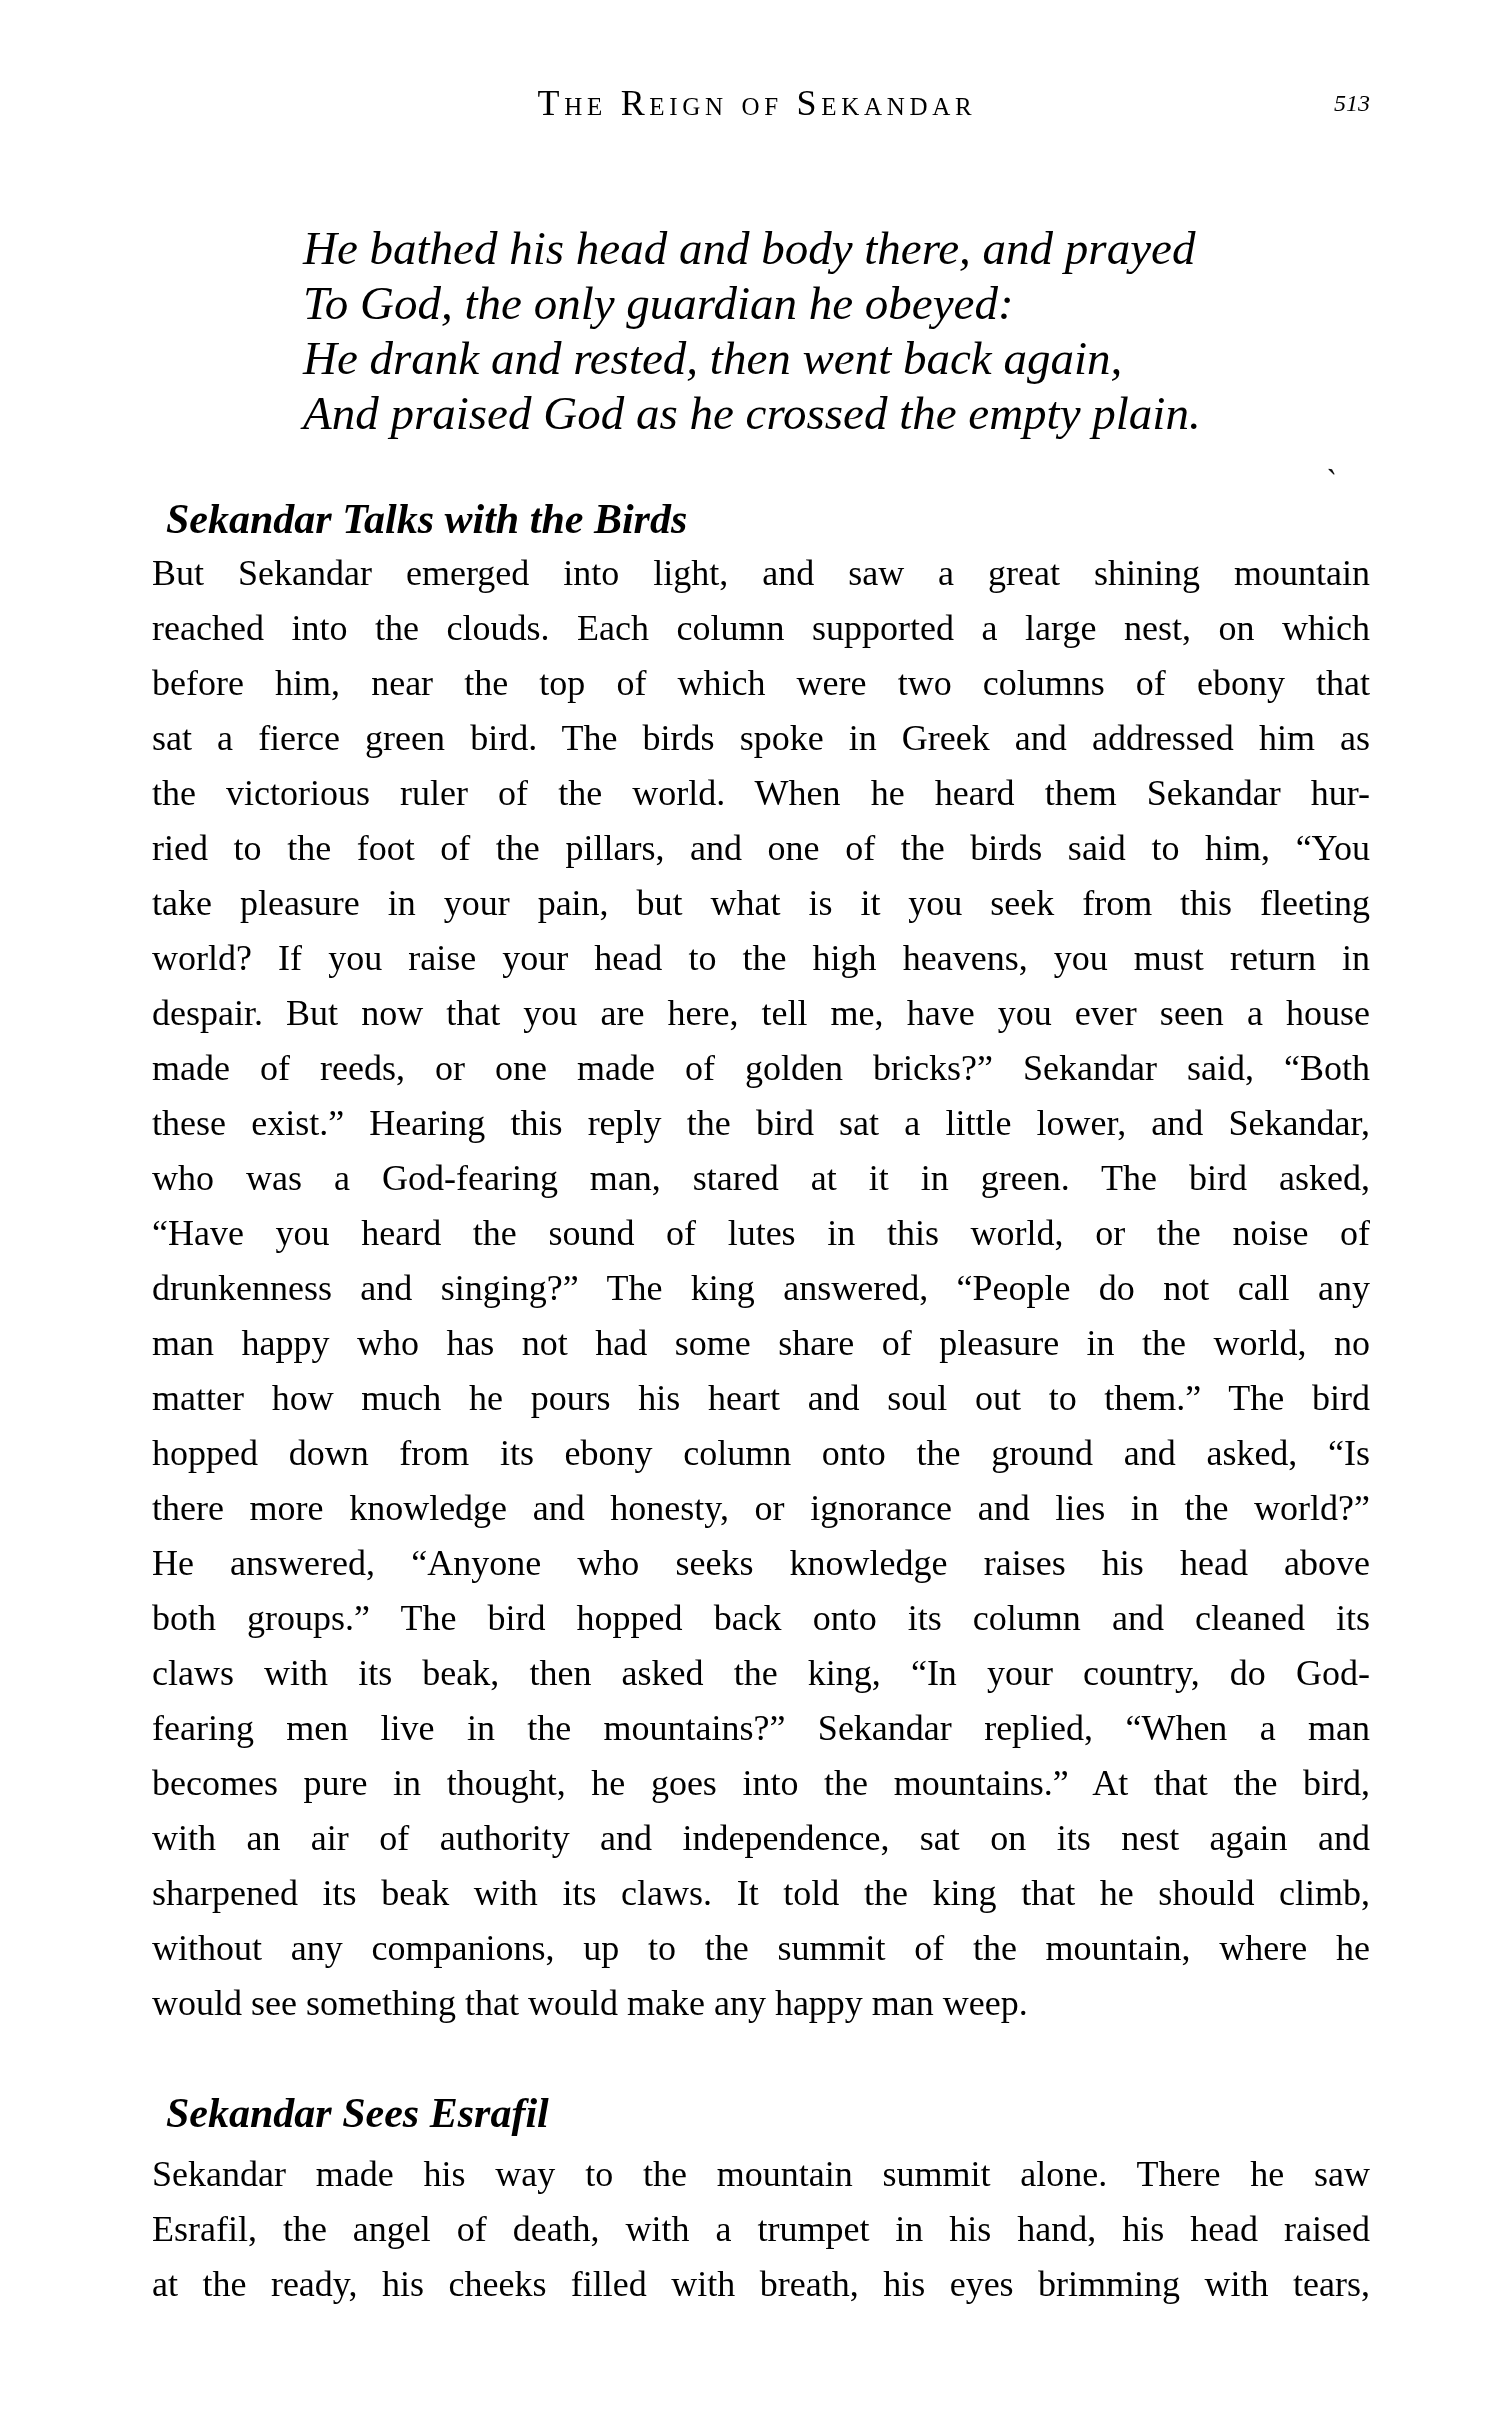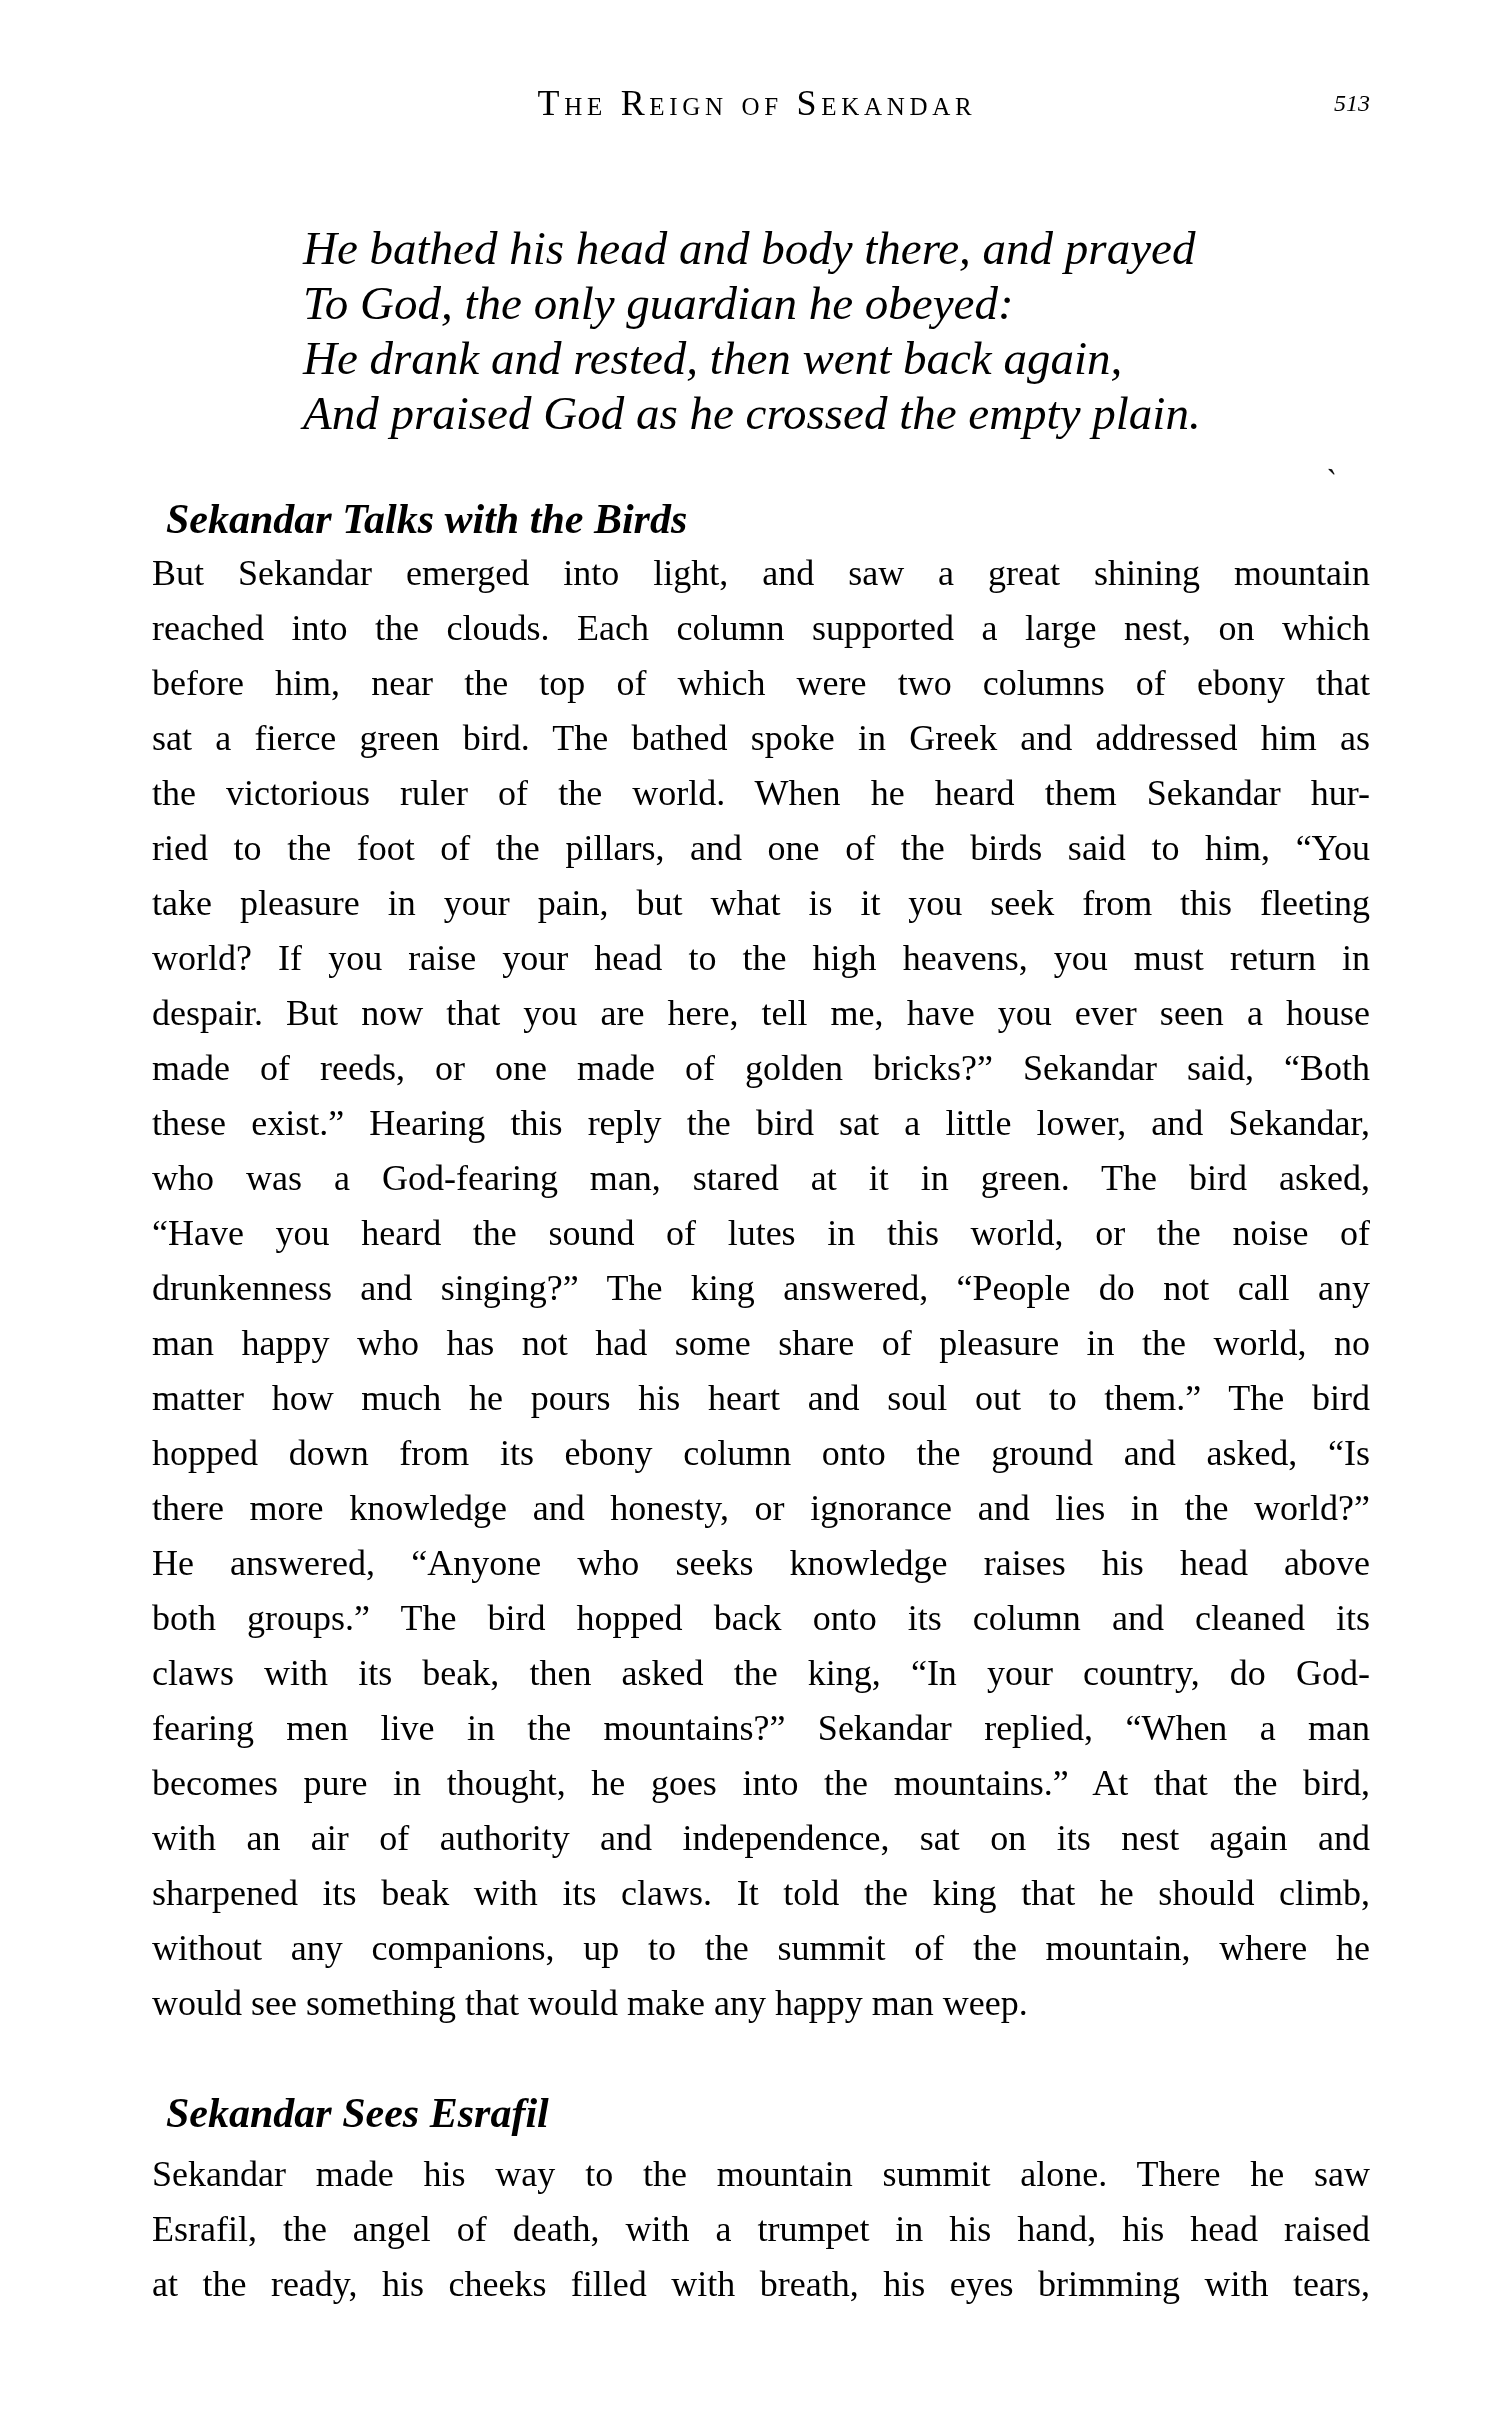--- a/index.html
+++ b/index.html
@@ -122,21 +122,21 @@
 
   <div class="scan-mark">ˋ</div>
 
   <div class="section-heading heading-1">Sekandar Talks with the Birds</div>
 
   <div class="paragraph para-1">
     <div>
         <div class="jline">But Sekandar emerged into light, and saw a great shining mountain</div>
         <div class="jline">reached into the clouds. Each column supported a large nest, on which</div>
         <div class="jline">before him, near the top of which were two columns of ebony that</div>
-        <div class="jline">sat a fierce green bird. The bathed spoke in Greek and addressed him as</div>
+        <div class="jline">sat a fierce green bird. The birds spoke in Greek and addressed him as</div>
         <div class="jline">the victorious ruler of the world. When he heard them Sekandar hur-</div>
         <div class="jline">ried to the foot of the pillars, and one of the birds said to him, “You</div>
         <div class="jline">take pleasure in your pain, but what is it you seek from this fleeting</div>
         <div class="jline">world? If you raise your head to the high heavens, you must return in</div>
         <div class="jline">despair. But now that you are here, tell me, have you ever seen a house</div>
         <div class="jline">made of reeds, or one made of golden bricks?” Sekandar said, “Both</div>
         <div class="jline">these exist.” Hearing this reply the bird sat a little lower, and Sekandar,</div>
         <div class="jline">who was a God-fearing man, stared at it in green. The bird asked,</div>
         <div class="jline">“Have you heard the sound of lutes in this world, or the noise of</div>
         <div class="jline">drunkenness and singing?” The king answered, “People do not call any</div>

